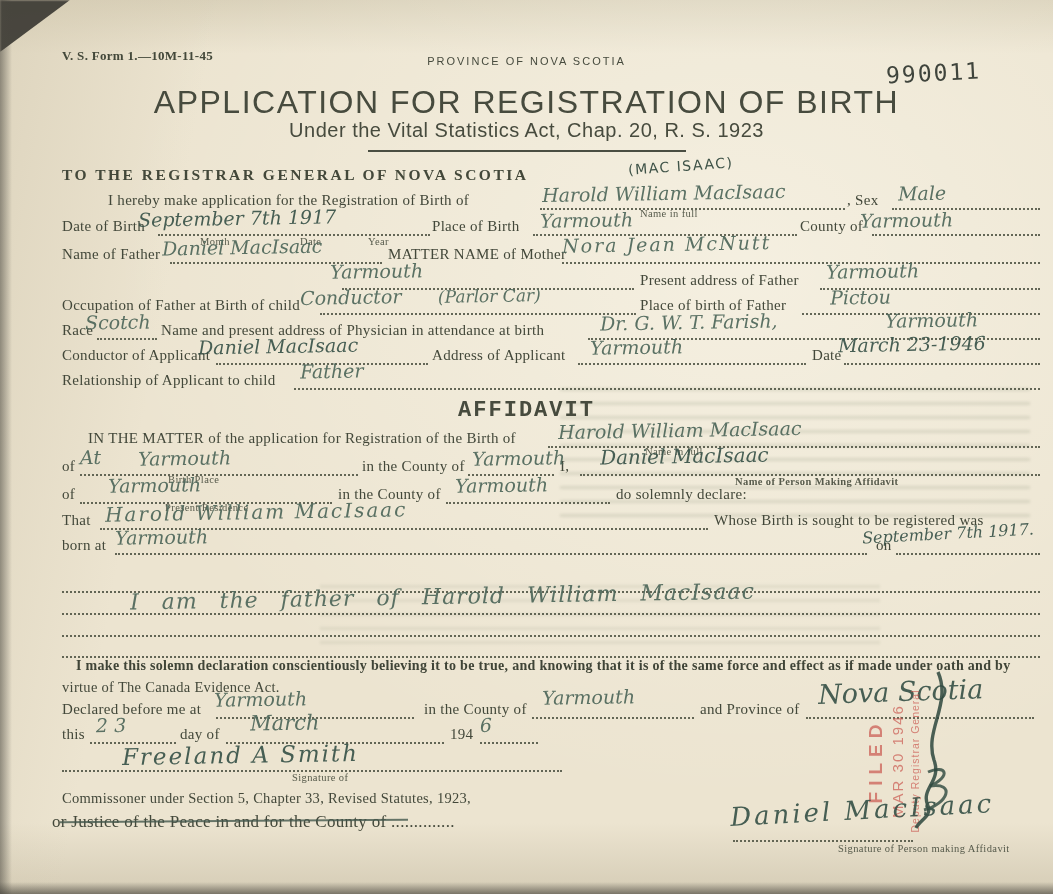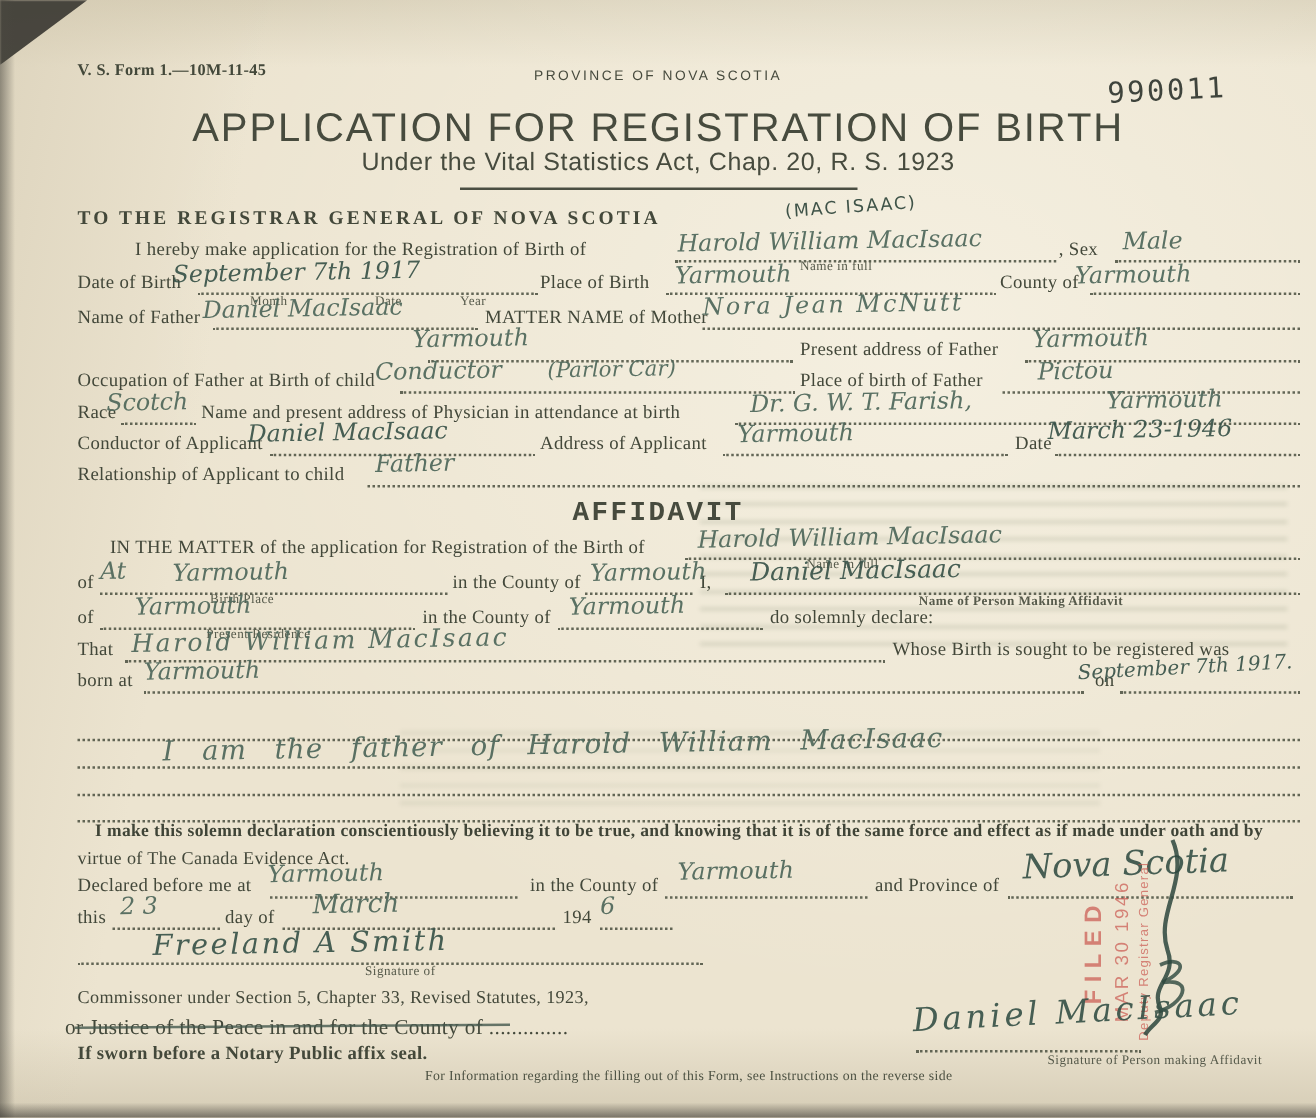--- a/index.html
+++ b/index.html
@@ -191,23 +191,21 @@
   <div class="abs hw" style="left:250px;top:711px;font-size:21px;">March</div>
   <div class="abs hw" style="left:480px;top:714px;">6</div>
 
   <div class="dot" style="left:62px;top:768px;width:500px;"></div>
   <div class="abs hw hwd" style="left:122px;top:742px;font-size:23px;letter-spacing:2px;">Freeland A Smith</div>
   <div class="abs sub" style="left:292px;top:772px;">Signature of</div>
 
   <div class="abs p" style="left:62px;top:790px;font-size:14.5px;">Commissoner under Section 5, Chapter 33, Revised Statutes, 1923,</div>
   <div class="abs p" style="left:52px;top:812px;font-size:17px;">or Justice of the Peace in and for the County of ..............</div>
   <div class="strike" style="left:60px;top:820px;width:348px;transform:rotate(-.4deg);"></div>
-  <div class="abs p" style="left:62px;top:835px;font-size:15px;font-weight:bold;">If sworn before a Notary Public affix  seal.</div>
-
-  <div class="abs p" style="left:340px;top:855px;font-size:11px;color:#4c5142;">For Information regarding the filling out of this Form, see Instructions on the reverse side</div>
+
 
   <div class="abs stamp" style="left:828px;top:718px;width:160px;height:86px;">
     <div class="s1">FILED</div>
     <div class="s2">MAR 30 1946</div>
     <div class="s3">Deputy Registrar General</div>
   </div>
 
   <svg class="abs" style="left:890px;top:668px;" width="90" height="170" viewBox="0 0 90 170">
     <path d="M48,4 C62,36 34,62 44,92 C52,114 30,120 38,138 C42,148 30,152 26,160" fill="none" stroke="#2d473d" stroke-width="3.4" opacity=".85"></path>
     <path d="M38,104 C56,96 62,108 40,118 C66,114 58,136 34,142" fill="none" stroke="#2d473d" stroke-width="3" opacity=".8"></path>

